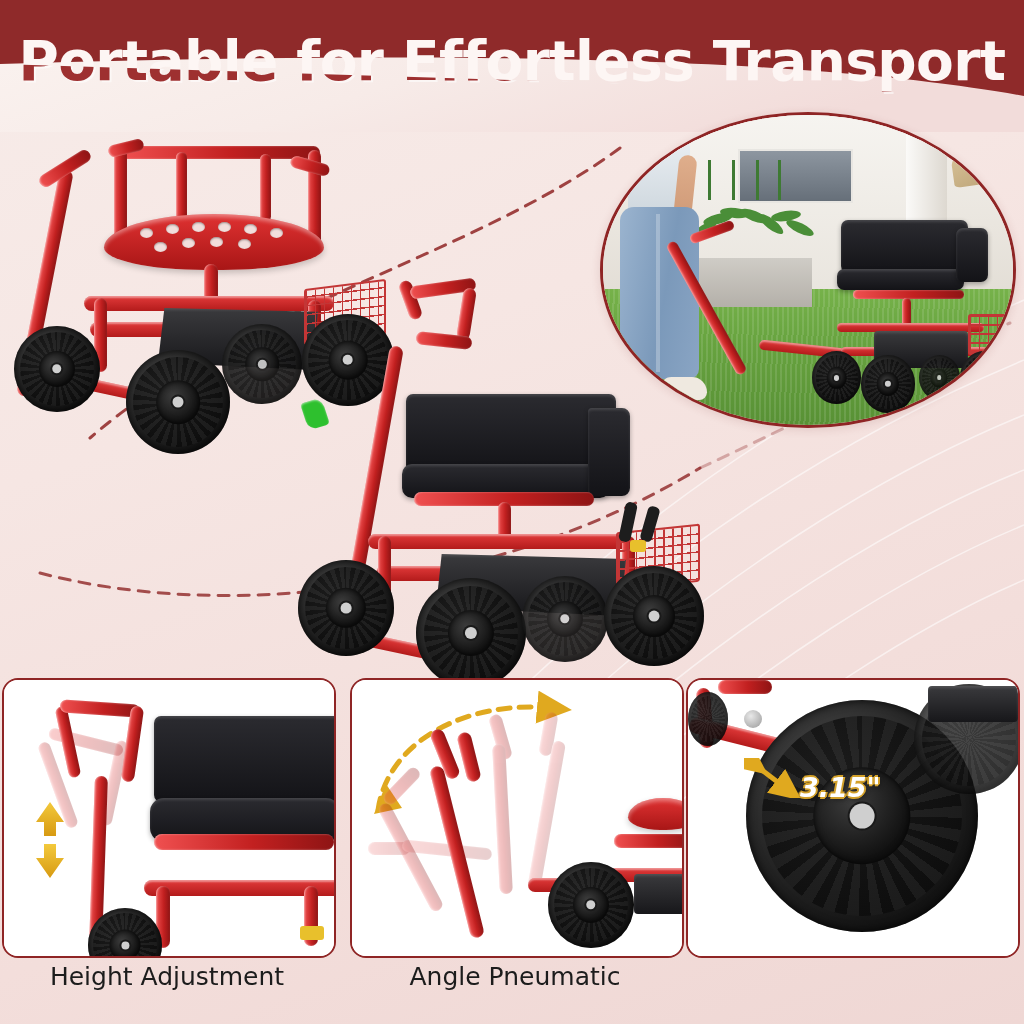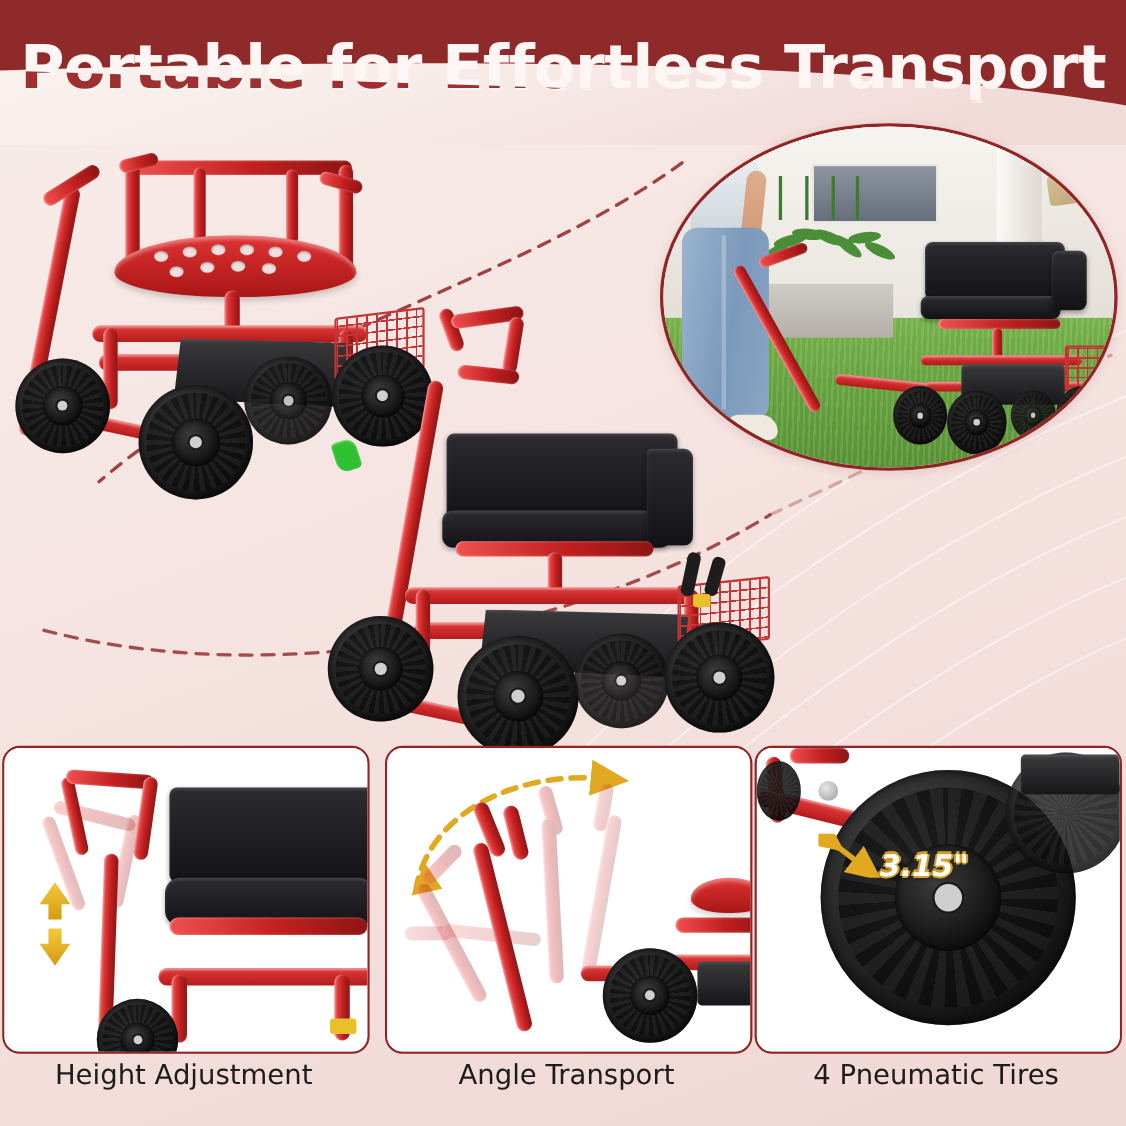--- a/index.html
+++ b/index.html
@@ -392,21 +392,21 @@
       <div class="frame" style="left:176px;top:198px;width:74px;height:14px;"></div>
 
       <div class="seatdisc" style="left:276px;top:118px;width:70px;height:32px;"></div>
       <div class="tube" style="left:262px;top:154px;width:80px;height:14px;border-radius:10px;"></div>
       <div class="frame" style="left:256px;top:188px;width:90px;height:14px;"></div>
       <div class="tray" style="left:282px;top:194px;width:60px;height:40px;"></div>
       <div class="tire" style="left:196px;top:182px;width:86px;height:86px;">
           <div class="hub"></div>
         </div>
     </div>
-    <div class="pcap" id="cap2">Angle Transport</div>
+    <div class="pcap" id="cap2">Angle Pneumatic</div>
 
     <div class="panel" id="panel3">
       <div style="position:absolute;inset:0;background:#fff;"></div>
       <div class="tube" style="left:10px;top:8px;width:14px;height:60px;transform:rotate(-4deg);"></div>
       <div class="frame" style="left:0;top:48px;width:100px;height:16px;transform:rotate(14deg);"></div>
       <div class="tube" style="left:30px;top:0;width:54px;height:14px;"></div>
       <div style="position:absolute;left:56px;top:30px;width:18px;height:18px;border-radius:50%;
            background:radial-gradient(circle at 38% 34%,#e8e8e8,#9a9a9a);"></div>
       <div class="tire" style="left:0;top:12px;width:40px;height:54px;border-radius:50%;opacity:.9;"></div>
       <div class="tire" style="left:58px;top:20px;width:232px;height:232px;">
@@ -421,15 +421,14 @@
           <path d="M0,0 L6.5,3 L0,6 Z" fill="#e0a91f"></path>
             </marker>
           <marker id="ah3" markerWidth="6.5" markerHeight="6.5" refX="3" refY="3" orient="auto">
           <path d="M0,0 L6.5,3 L0,6 Z" fill="#e0a91f"></path>
             </marker>
           </defs>
         <line x1="10" y1="6" x2="44" y2="32" stroke="#e0a91f" stroke-width="5" marker-start="url(#ah3)" marker-end="url(#ah2)"></line>
       </svg>
       <div class="gold-txt" style="left:112px;top:92px;">3.15"</div>
     </div>
-    <div class="pcap" id="cap3">4 Pneumatic Tires</div>
   </div>
 </div>
 
 </body></html>

